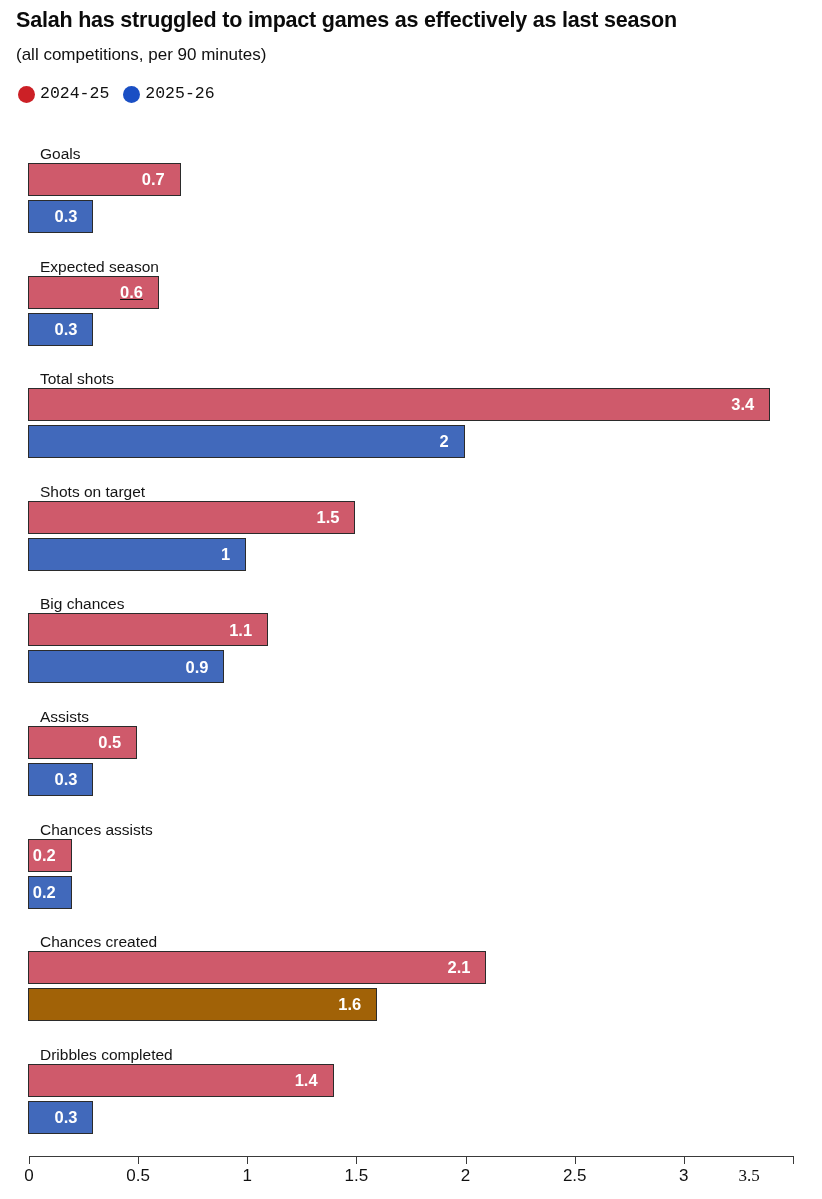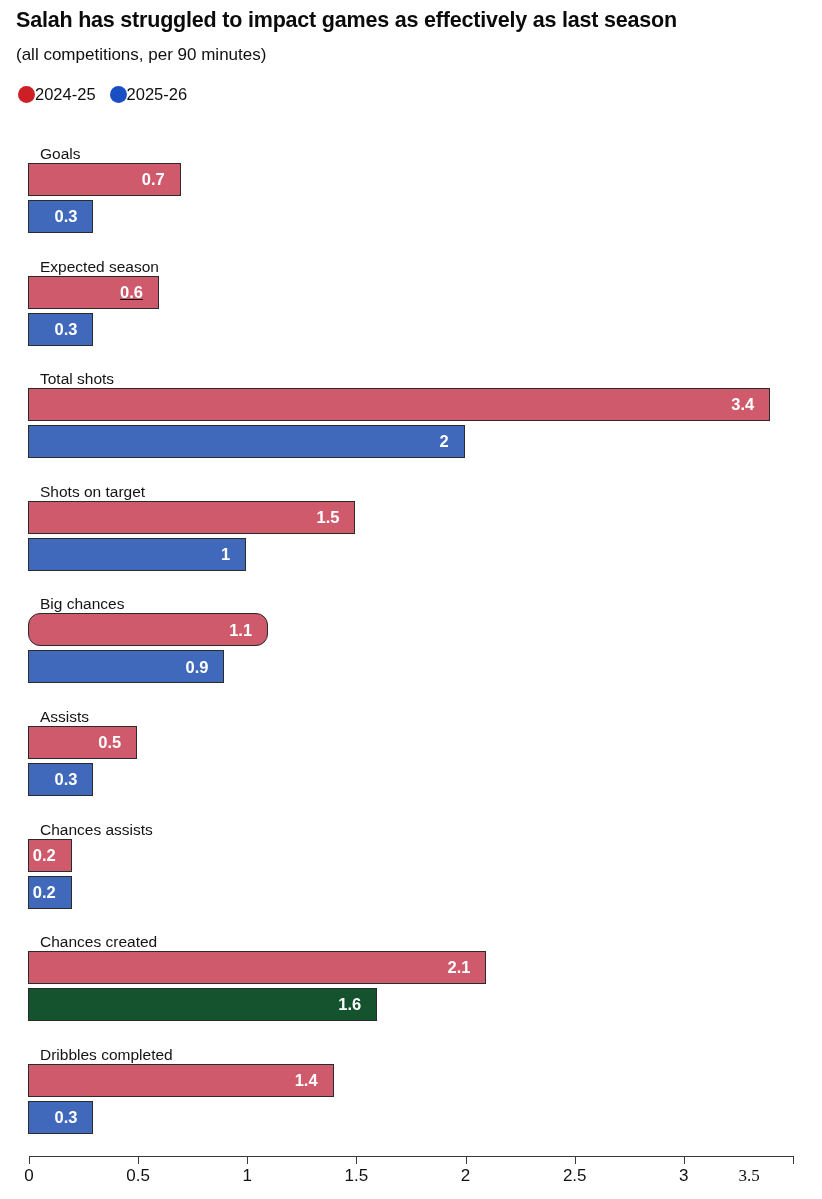--- a/index.html
+++ b/index.html
@@ -48,20 +48,22 @@
     position: absolute;
     left: 18px;
     top: 86px;
     display: flex;
     align-items: center;
     gap: 14px;
   }
   .legend-item {
     display: flex;
     align-items: center;
+    gap: 5px;
+    font-family: Liberation Mono, monospace;
   }
   .legend-dot {
     width: 17px;
     height: 17px;
     border-radius: 50%;
     display: block;
     flex: 0 0 auto;
   }
   .legend-label {
     font-size: 16.5px;
@@ -196,21 +198,21 @@
         <div class="cat-label">Shots on target</div>
         <div class="bar bar-2024" style="width: 327.429px; background: rgb(207, 90, 107);">
           <span class="bar-value">1.5</span>
         </div>
         <div class="bar bar-2025" style="width: 218.286px; background: rgb(65, 105, 187);">
           <span class="bar-value">1</span>
         </div>
       </div>
       <div class="group" style="top: 596.4px; height: 112.6px;">
         <div class="cat-label">Big chances</div>
-        <div class="bar bar-2024" style="width: 240.114px; background: rgb(207, 90, 107); border-radius: 12px;">
+        <div class="bar bar-2024" style="width: 240.114px; background: rgb(207, 90, 107);">
           <span class="bar-value">1.1</span>
         </div>
         <div class="bar bar-2025" style="width: 196.457px; background: rgb(65, 105, 187);">
           <span class="bar-value">0.9</span>
         </div>
       </div>
       <div class="group" style="top: 709px; height: 112.6px;">
         <div class="cat-label">Assists</div>
         <div class="bar bar-2024" style="width: 109.143px; background: rgb(207, 90, 107);">
           <span class="bar-value">0.5</span>
@@ -226,21 +228,21 @@
         </div>
         <div class="bar bar-2025" style="width: 43.6571px; background: rgb(65, 105, 187);">
           <span class="bar-value">0.2</span>
         </div>
       </div>
       <div class="group" style="top: 934.2px; height: 112.6px;">
         <div class="cat-label">Chances created</div>
         <div class="bar bar-2024" style="width: 458.4px; background: rgb(207, 90, 107);">
           <span class="bar-value">2.1</span>
         </div>
-        <div class="bar bar-2025" style="width: 349.257px; background: #14532d;">
+        <div class="bar bar-2025" style="width: 349.257px; background: #a16207;">
           <span class="bar-value">1.6</span>
         </div>
       </div>
       <div class="group" style="top: 1046.8px; height: 112.6px;">
         <div class="cat-label">Dribbles completed</div>
         <div class="bar bar-2024" style="width: 305.6px; background: rgb(207, 90, 107);">
           <span class="bar-value">1.4</span>
         </div>
         <div class="bar bar-2025" style="width: 65.4857px; background: rgb(65, 105, 187);">
           <span class="bar-value">0.3</span>

